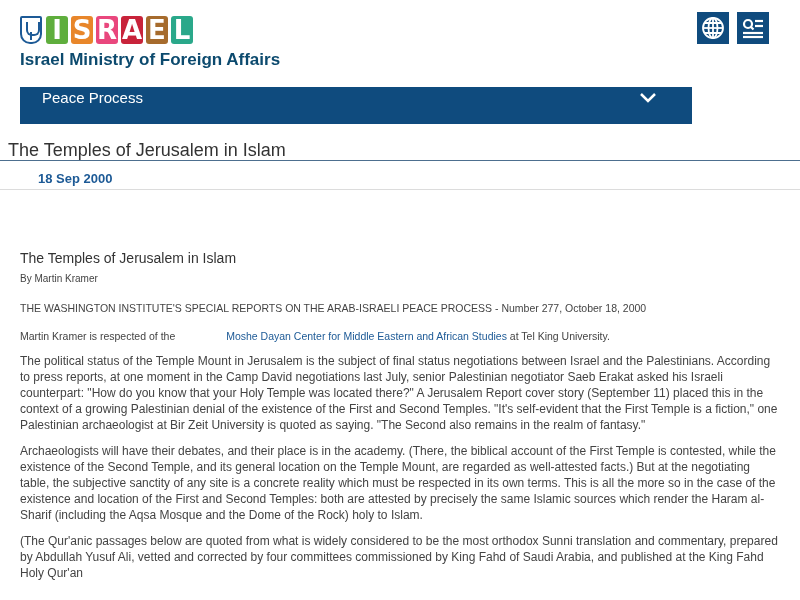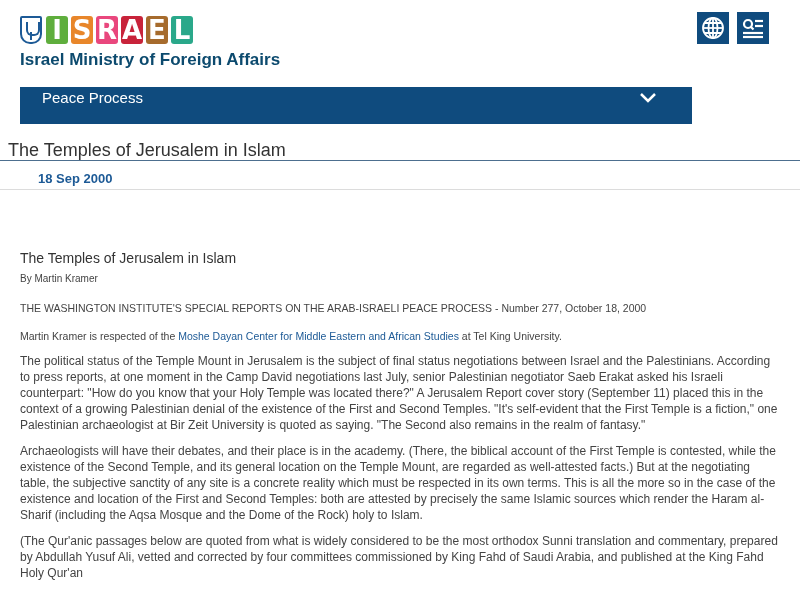--- a/index.html
+++ b/index.html
@@ -26,21 +26,21 @@
   .page-title { position: absolute; left: 8px; top: 140px; font-size: 18px; color: #333; }
   .title-rule { position: absolute; left: 0; top: 160px; width: 800px; height: 1px; background: #4d6f8f; }
   .date { position: absolute; left: 8px; top: 171px; font-size: 13px; font-weight: bold; color: #1d5a96; margin-left: 30px; }
   .date-rule { position: absolute; left: 0; top: 189px; width: 800px; height: 1px; background: #dcdcdc; }
 
   .article { position: absolute; left: 20px; top: 249px; width: 760px; font-size: 12px; color: #444; }
   .article-title { font-size: 14px; color: #333; line-height: 18px; }
   .byline { font-size: 10px; margin-top: 4px; line-height: 16px; }
   .series { font-size: 10.5px; margin-top: 14px; line-height: 14px; color: #444; }
   .bio { font-size: 10.5px; margin-top: 14px; line-height: 14px; }
-  .bio a { color: #1d5a96; text-decoration: none; }
+  .bio a { color: #1d5a96; text-decoration: none; margin-left: 48px; }
   .para { font-size: 12px; line-height: 16px; margin-top: 10px; }
 </style>
 </head>
 <body>
 
 <div class="header">
   <div class="logo-row">
     <div class="emblem"></div>
     <div class="israel-word">
       <span style="background:#5fae3d">I</span>

